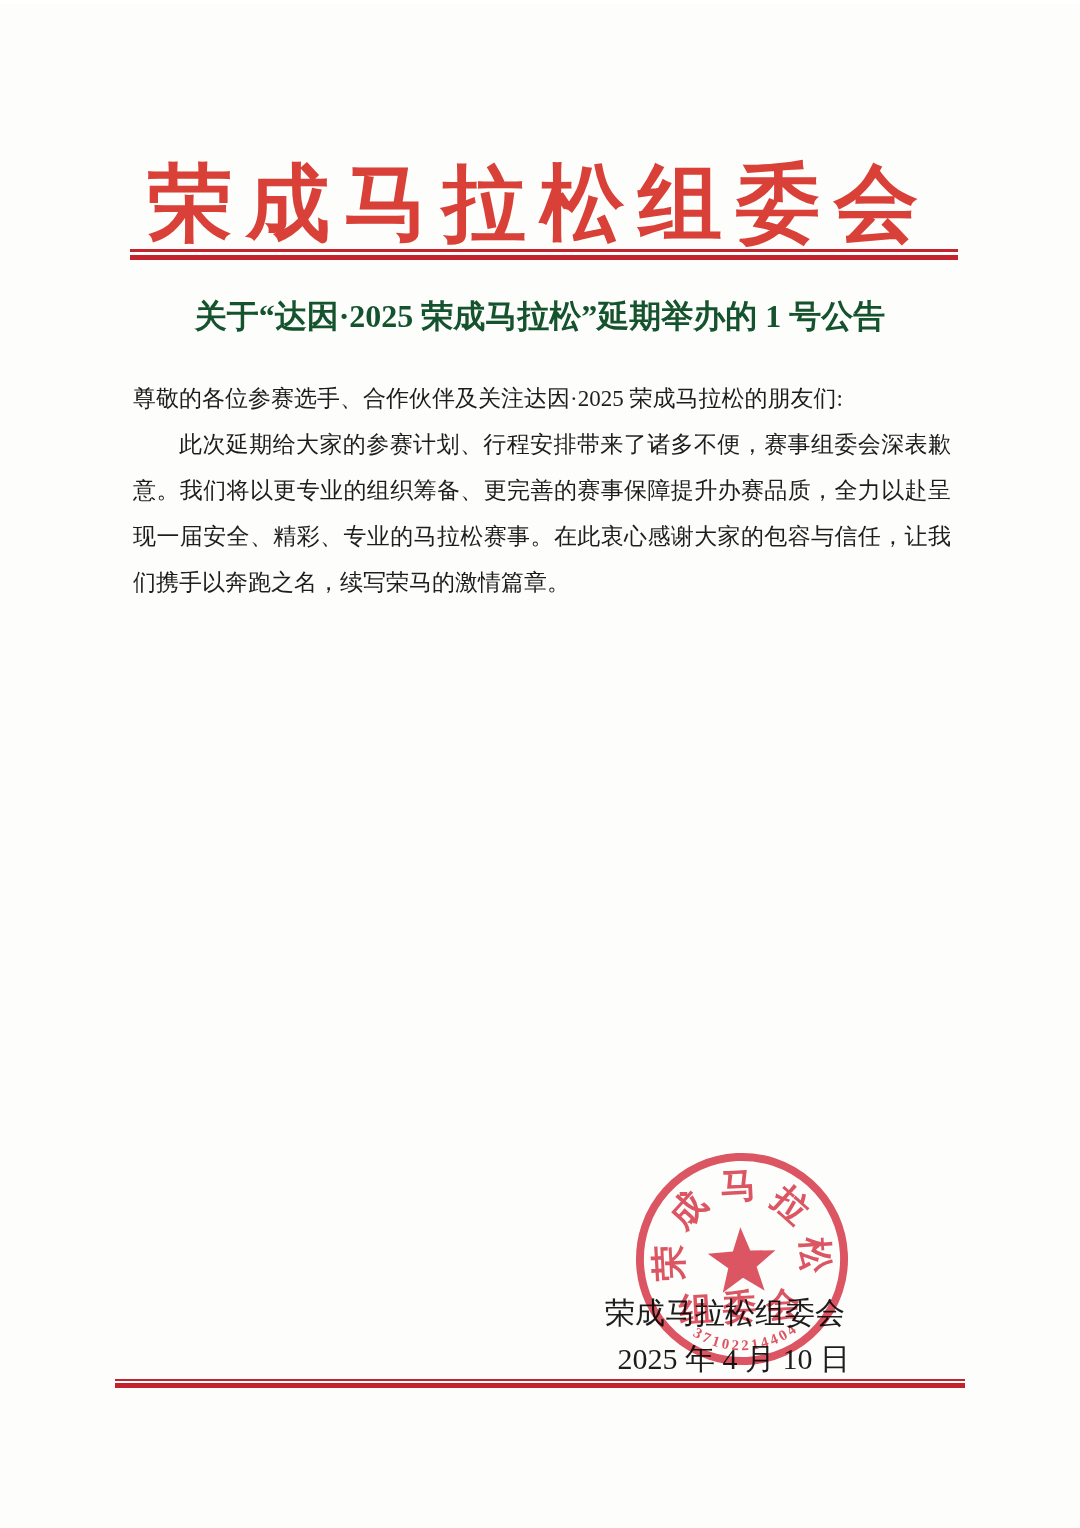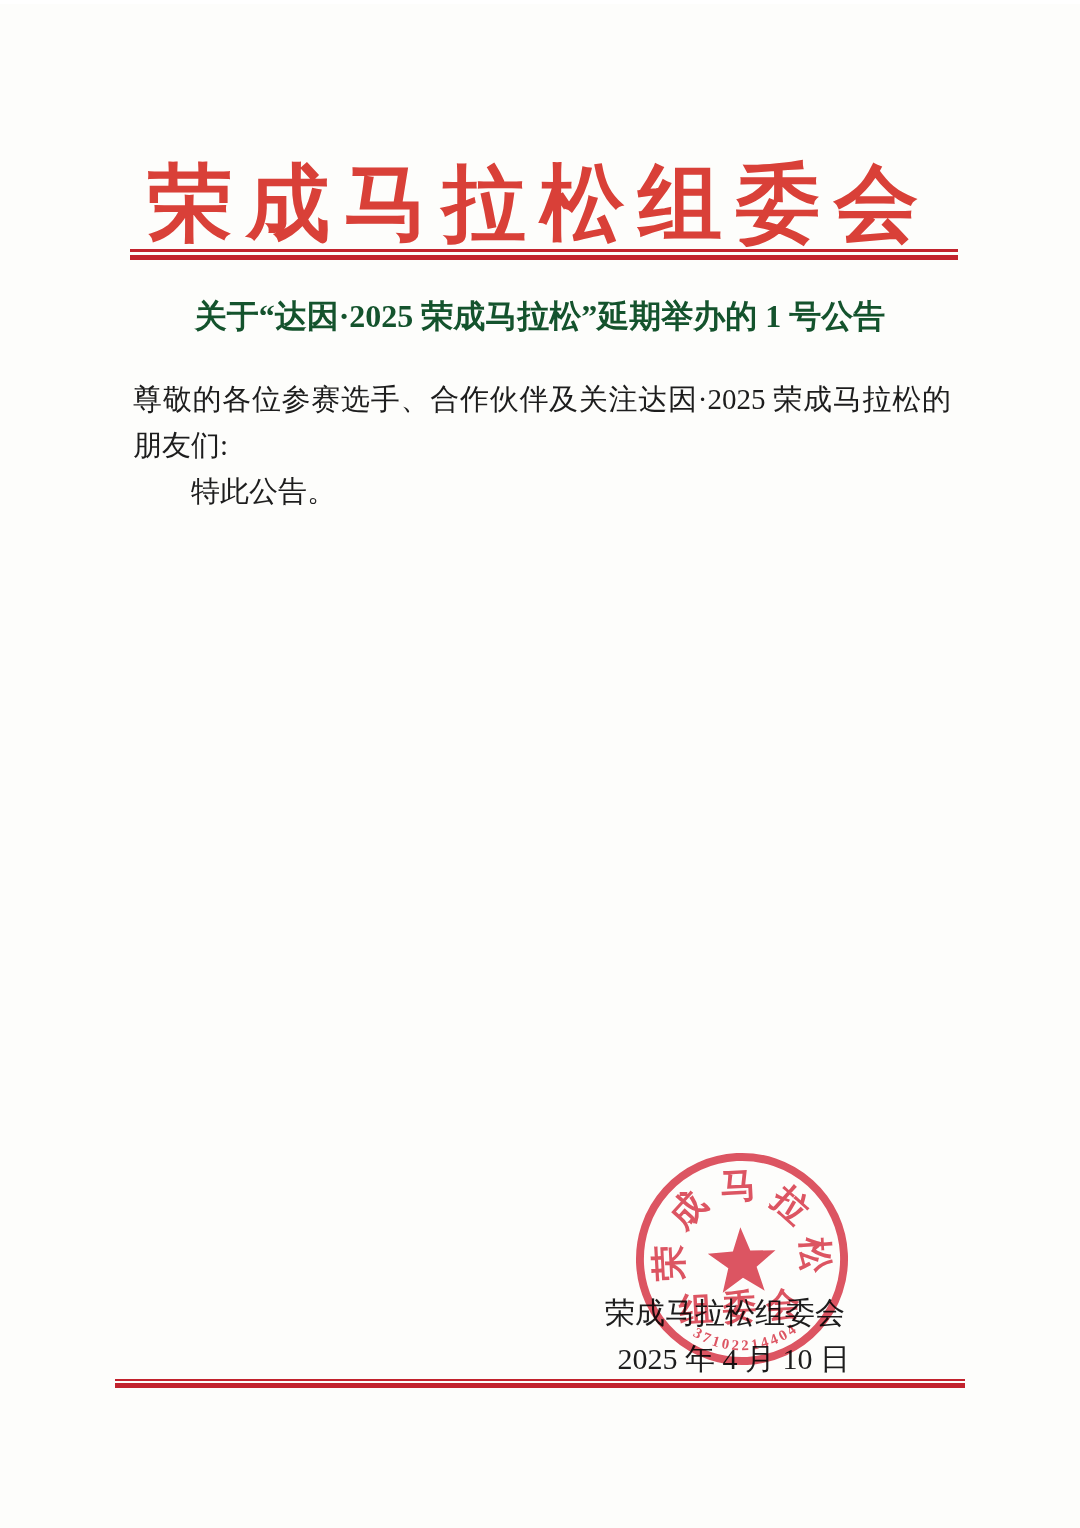--- a/index.html
+++ b/index.html
@@ -27,21 +27,21 @@
   
   .doc-title{
     position:absolute;top:284px;left:0;width:100%;
     margin:0;text-align:center;
     font-size:32px;line-height:56px;font-weight:bold;color:#14532d;
     white-space:nowrap;
   }
   
   .body-block{
     position:absolute;top:372px;left:133px;width:818px;
-    font-size:29px;line-height:46px;text-align:justify;
+    font-size:23px;line-height:46px;text-align:justify;
     color:#1d1d1d;
   }
   .body-block p{margin:0;text-indent:2em;}
   .body-block p.salutation{text-indent:0;}
   
   .signature{
     position:absolute;top:1288px;left:0;width:845px;margin:0;
     text-align:right;font-size:30px;line-height:42px;color:#1d1d1d;
     white-space:nowrap;
   }
@@ -73,21 +73,21 @@
 <div class="page">
 
   <h1 class="letterhead">荣成马拉松组委会</h1>
 
   <div class="rule-top"></div>
 
   <h2 class="doc-title">关于“达因·2025 荣成马拉松”延期举办的 1 号公告</h2>
 
   <div class="body-block">
     <p class="salutation">尊敬的各位参赛选手、合作伙伴及关注达因·2025 荣成马拉松的朋友们:</p>
-    <p>特此公告。</p>
+    <p>此次延期给大家的参赛计划、行程安排带来了诸多不便，赛事组委会深表歉意。我们将以更专业的组织筹备、更完善的赛事保障提升办赛品质，全力以赴呈现一届安全、精彩、专业的马拉松赛事。在此衷心感谢大家的包容与信任，让我们携手以奔跑之名，续写荣马的激情篇章。</p>
   </div>
 
   <p class="signature">荣成马拉松组委会</p>
 
   <p class="date-line">2025 年 4 月 10 日</p>
 
   <div class="stamp">
     <svg viewBox="0 0 220 220" xmlns="http://www.w3.org/2000/svg">
       <defs>
         <path id="serialArc" d="M 30.3 156 A 92 92 0 0 0 189.7 156" fill="none"></path>

